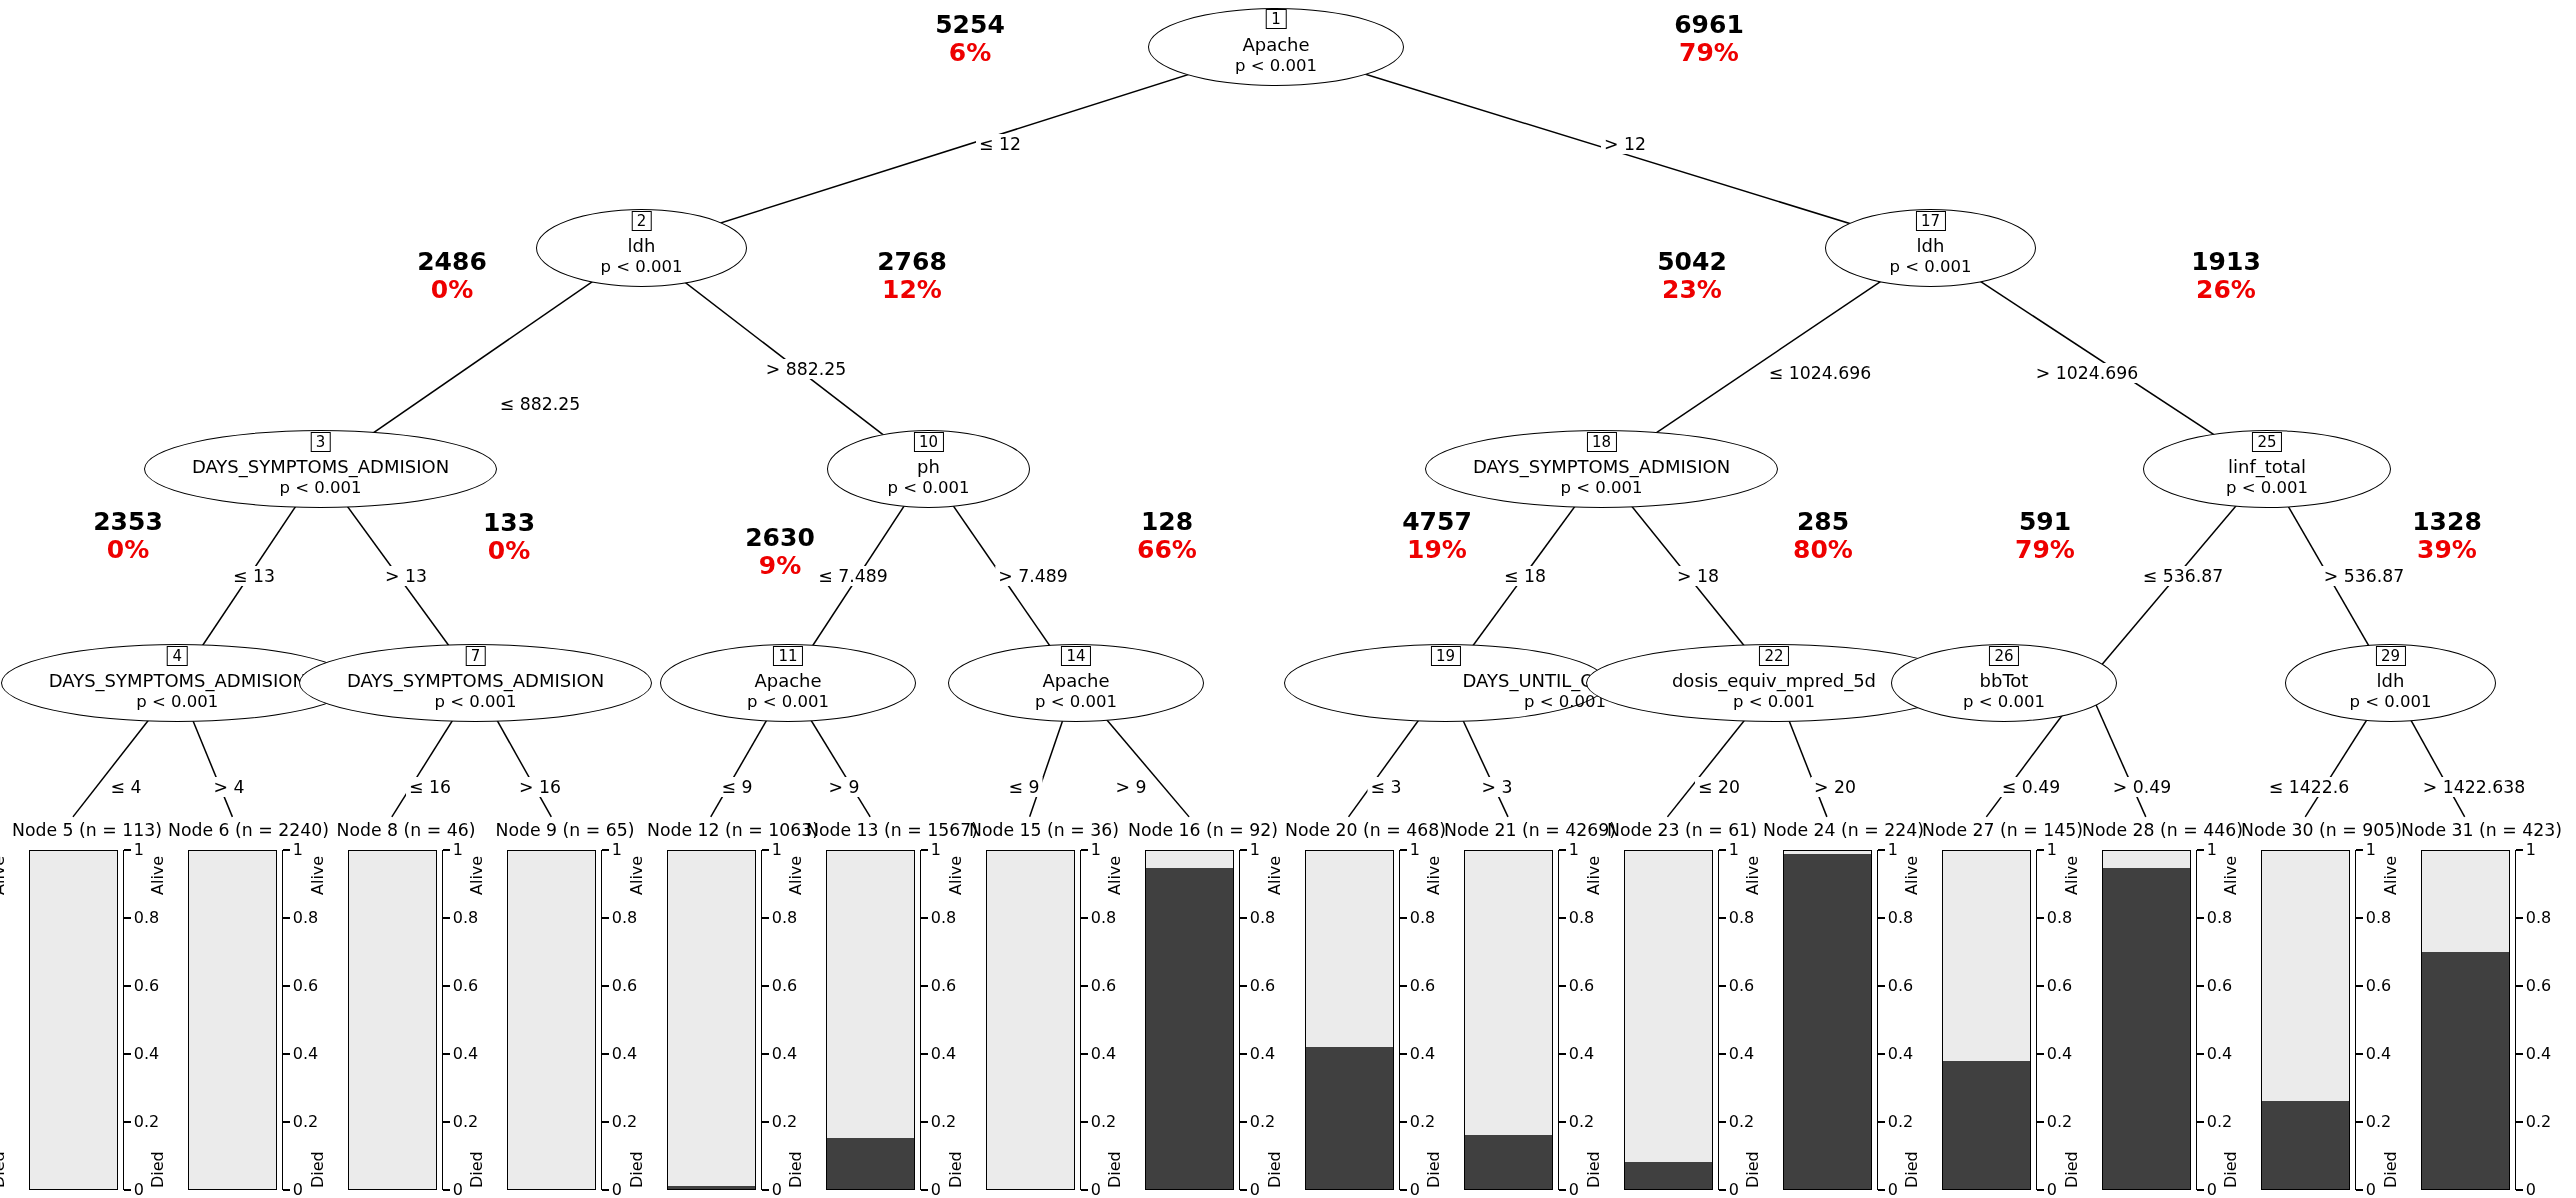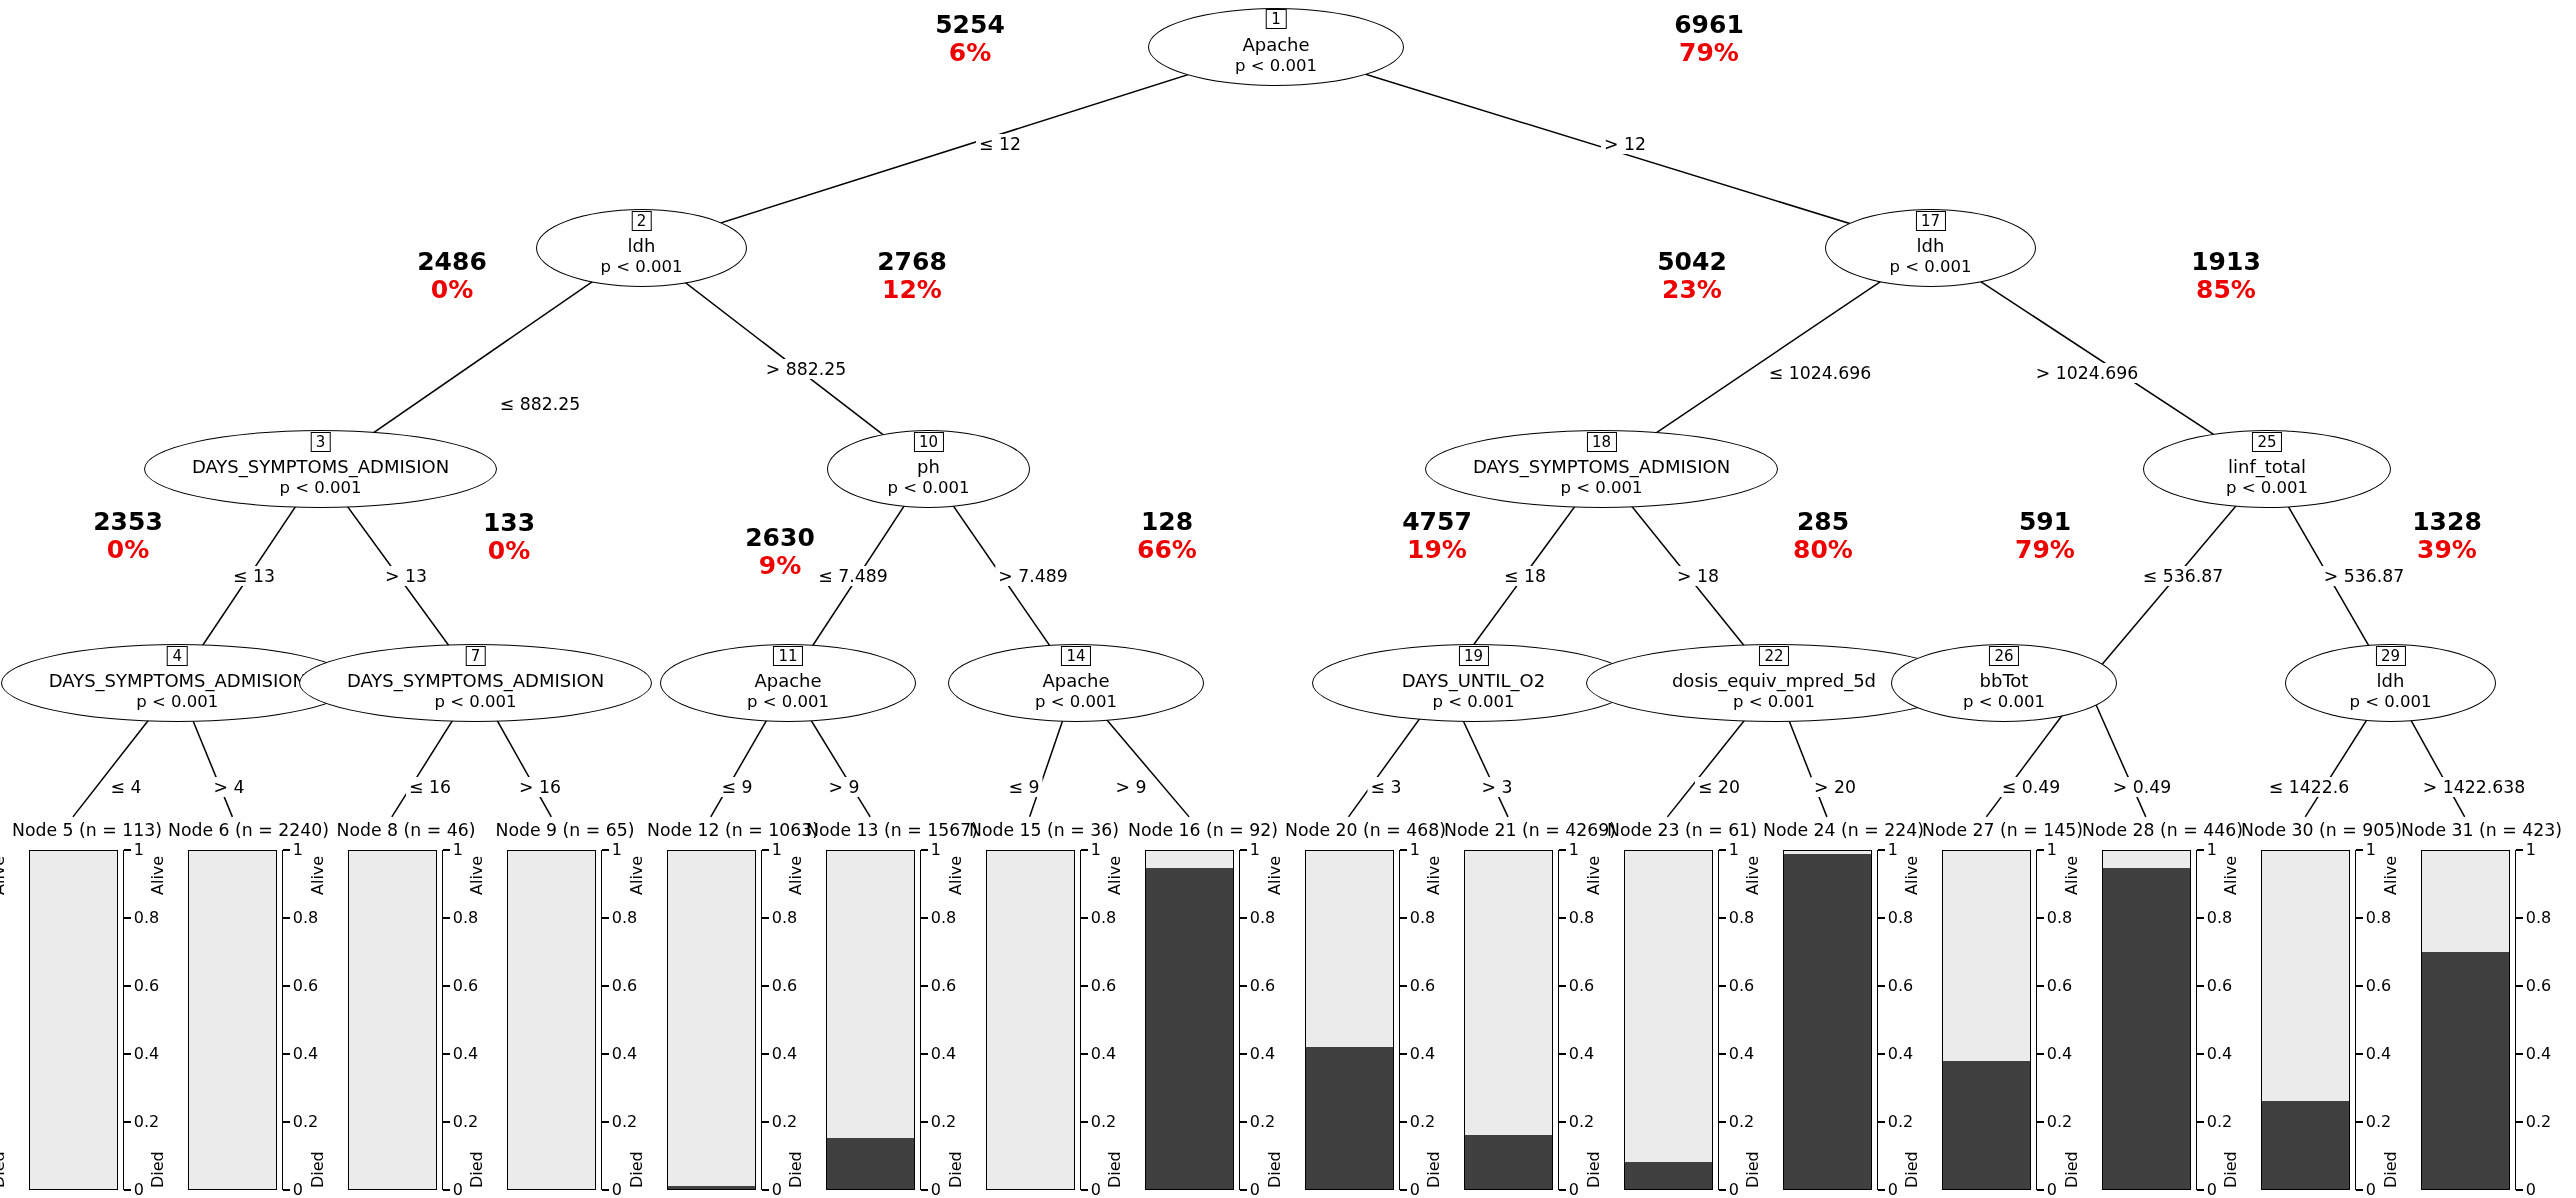--- a/index.html
+++ b/index.html
@@ -118,21 +118,21 @@
   <div class="node" style="left:660px;top:644px;width:256px;">
     <div class="nid">11</div>
     <div class="nlabel">Apache</div>
     <div class="npval">p &lt; 0.001</div>
   </div>
   <div class="node" style="left:948px;top:644px;width:256px;">
     <div class="nid">14</div>
     <div class="nlabel">Apache</div>
     <div class="npval">p &lt; 0.001</div>
   </div>
-  <div class="node" style="left:1312px;top:644px;width:323px;">
+  <div class="node" style="left:1284px;top:644px;width:323px;text-align:right;">
     <div class="nid">19</div>
     <div class="nlabel">DAYS_UNTIL_O2</div>
     <div class="npval">p &lt; 0.001</div>
   </div>
   <div class="node" style="left:1586px;top:644px;width:376px;">
     <div class="nid">22</div>
     <div class="nlabel">dosis_equiv_mpred_5d</div>
     <div class="npval">p &lt; 0.001</div>
   </div>
   <div class="node" style="left:1891px;top:644px;width:226px;">
@@ -192,21 +192,21 @@
   <div class="ann" style="left:912px;top:248px;">
     <div class="ann-n">2768</div>
     <div class="ann-pct">12%</div>
   </div>
   <div class="ann" style="left:1692px;top:248px;">
     <div class="ann-n">5042</div>
     <div class="ann-pct">23%</div>
   </div>
   <div class="ann" style="left:2226px;top:248px;">
     <div class="ann-n">1913</div>
-    <div class="ann-pct">85%</div>
+    <div class="ann-pct">26%</div>
   </div>
   <div class="ann" style="left:128px;top:508px;">
     <div class="ann-n">2353</div>
     <div class="ann-pct">0%</div>
   </div>
   <div class="ann" style="left:509px;top:509px;">
     <div class="ann-n">133</div>
     <div class="ann-pct">0%</div>
   </div>
   <div class="ann" style="left:780px;top:524px;">

